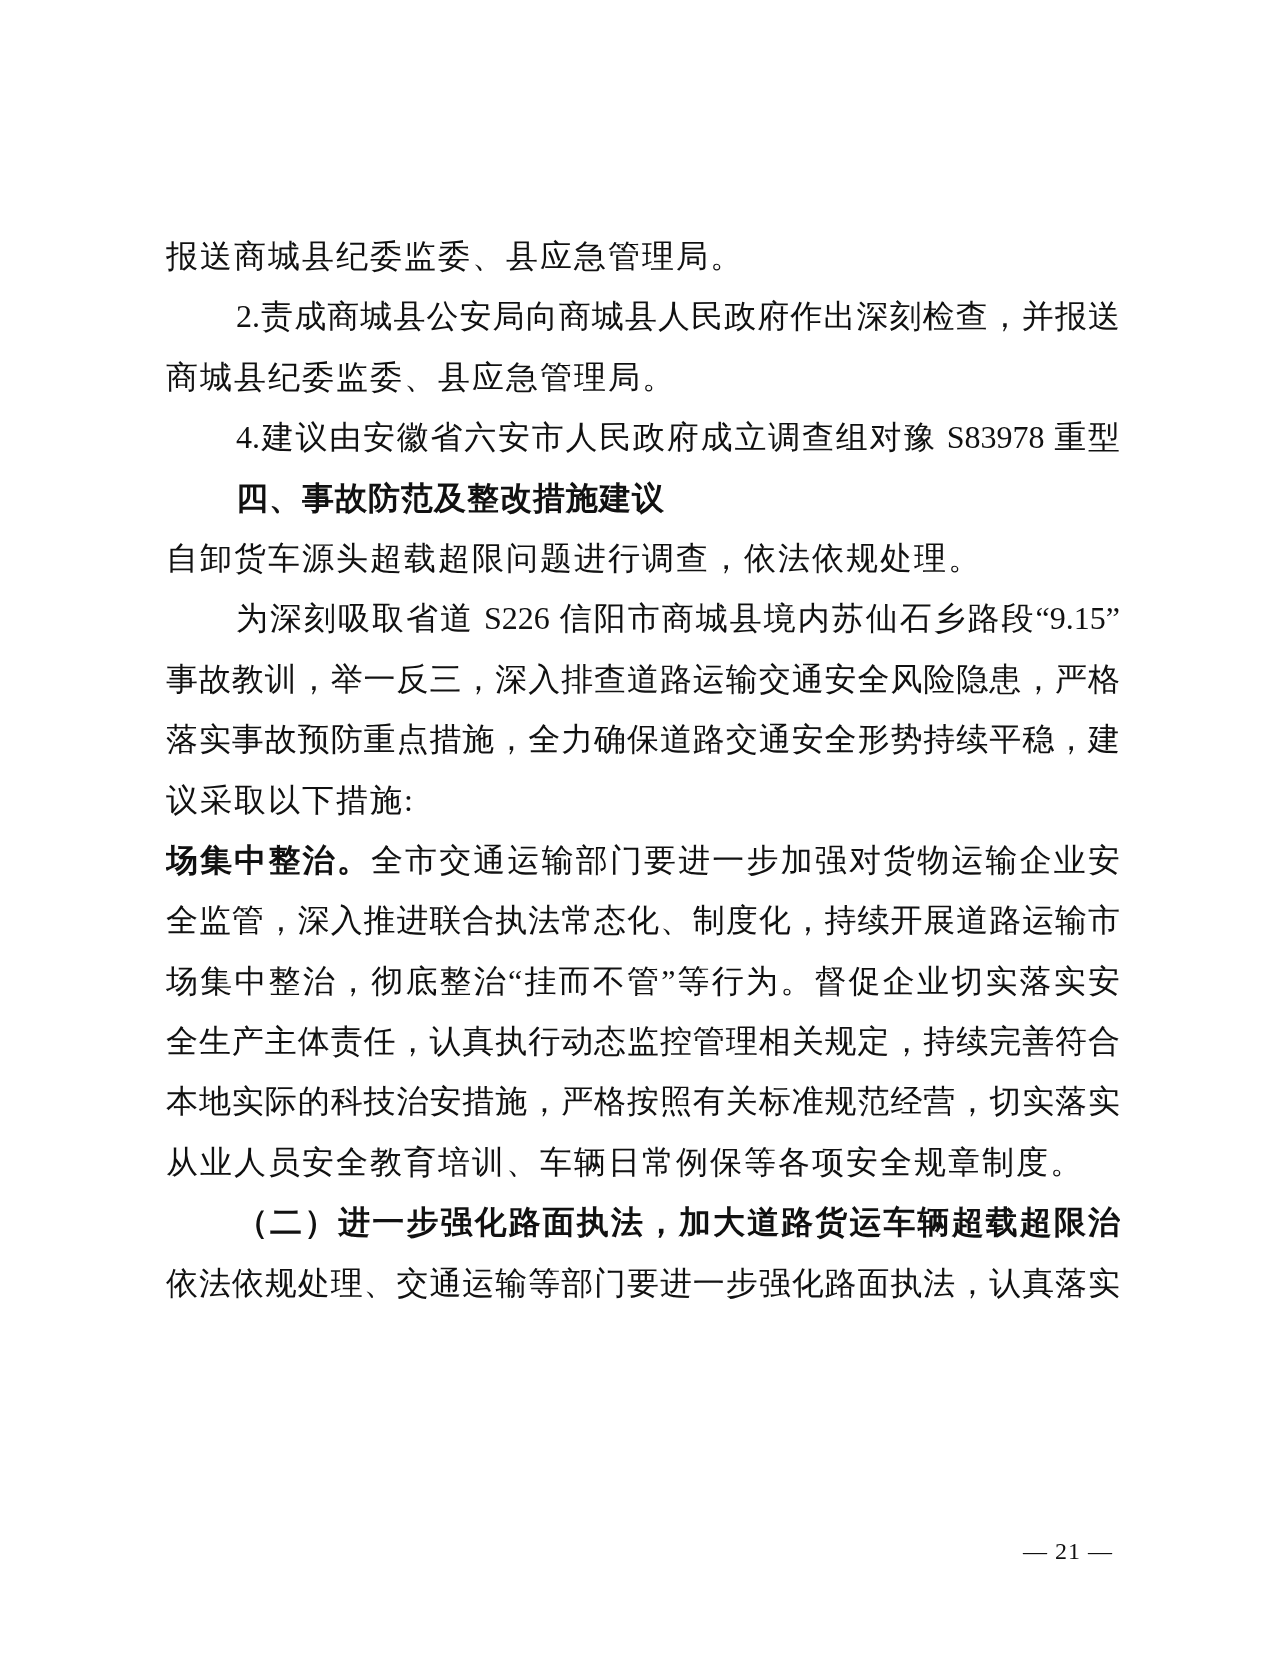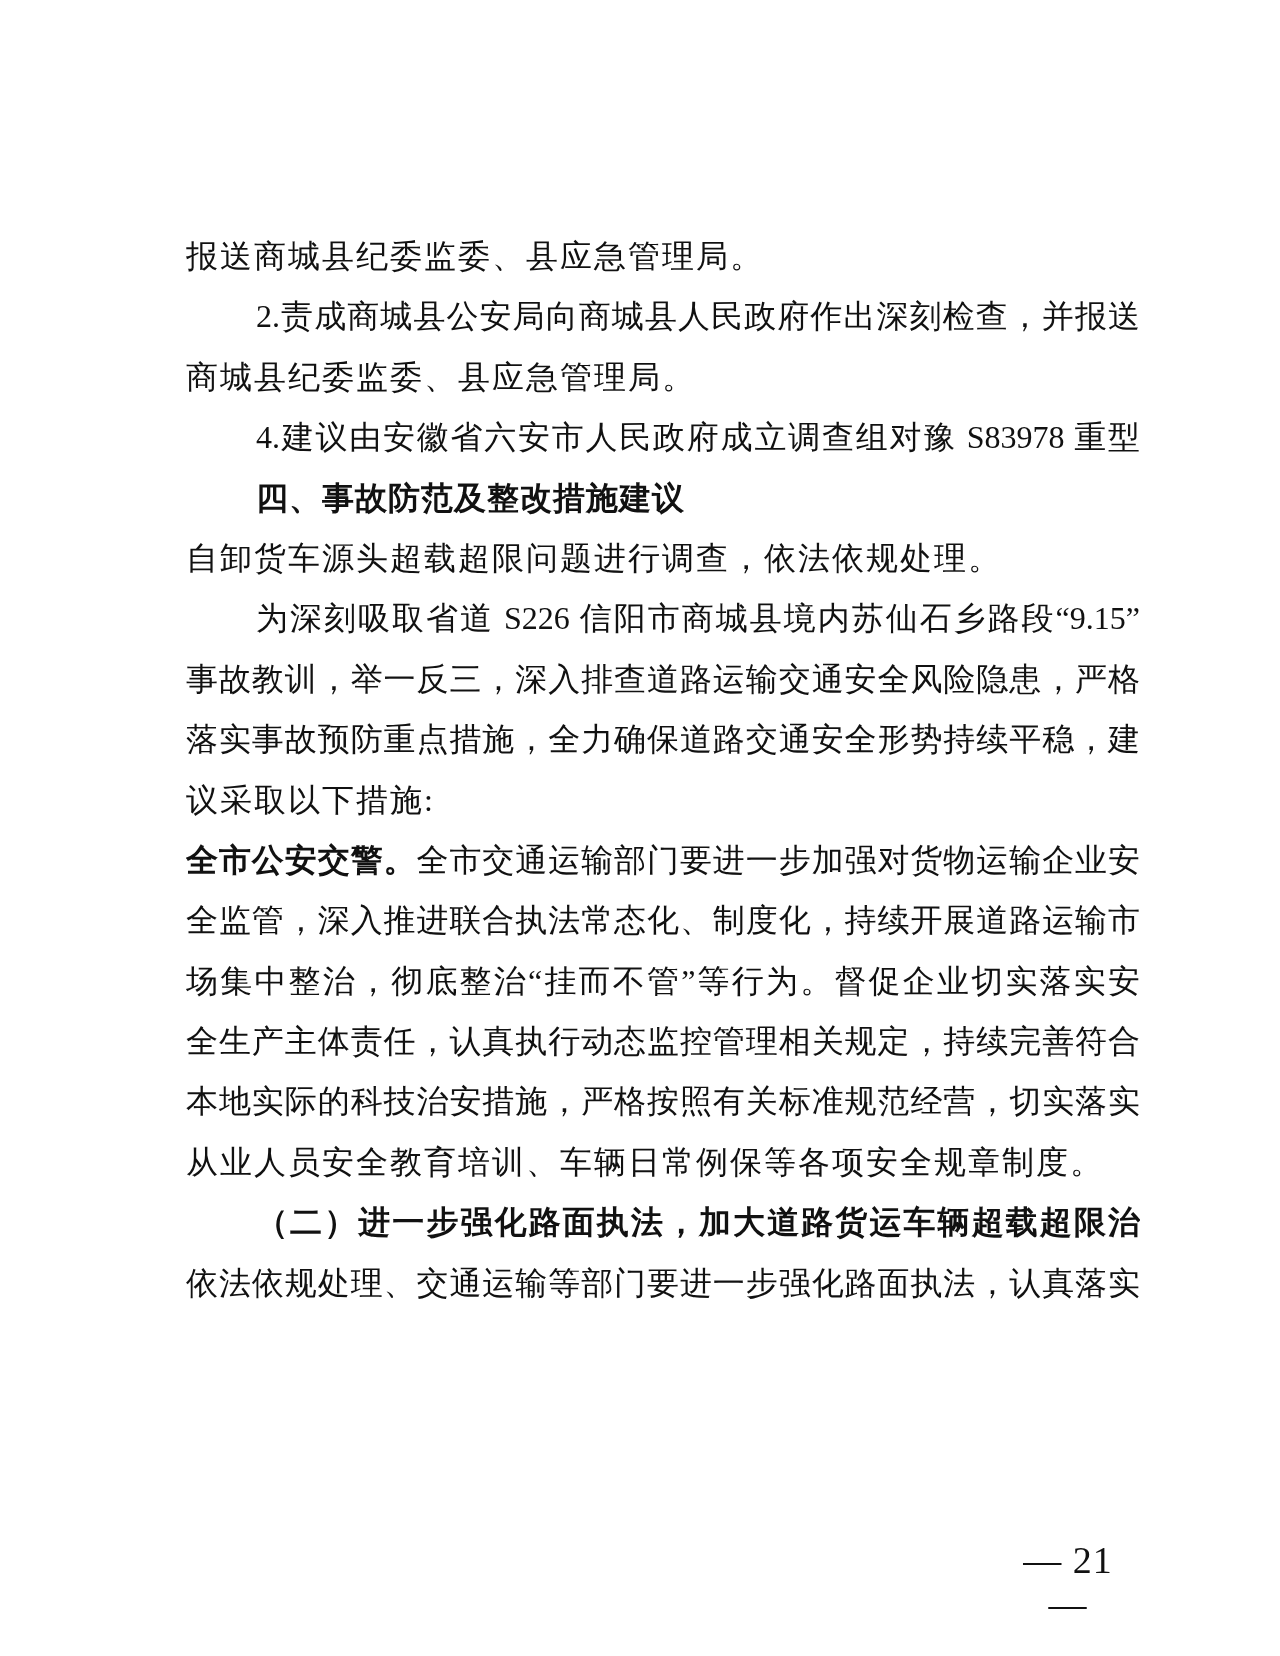--- a/index.html
+++ b/index.html
@@ -15,21 +15,20 @@
     background: #ffffff;
     color: #111111;
     font-family: "Liberation Serif", "DejaVu Serif", serif;
     overflow: hidden;
   }
   .doc {
     position: absolute;
     left: 166px;
     top: 226px;
     width: 954px;
-    margin-left: 20px;
   }
   .line {
     font-size: 32px;
     line-height: 60.4px;
     height: 60.4px;
     letter-spacing: 2px;
     white-space: nowrap;
     overflow: hidden;
   }
   .line.fill {
@@ -48,41 +47,41 @@
   }
   .bold {
     font-weight: 700;
   }
   .page-num {
     position: absolute;
     left: 1008px;
     top: 1538px;
     width: 120px;
     text-align: center;
-    font-size: 38px;
+    font-size: 24px;
     letter-spacing: 1px;
     color: #111111;
   }
 </style>
 </head>
 <body>
 
 <div class="sheet">
   <div class="doc">
       <div class="line"><span>报送商城县纪委监委、县应急管理局。</span></div>
       <div class="line indent fill"><span>2.责成商城县公安局向商城县人民政府作出深刻检查，并报送</span></div>
       <div class="line"><span>商城县纪委监委、县应急管理局。</span></div>
       <div class="line indent fill"><span>4.建议由安徽省六安市人民政府成立调查组对豫 S83978 重型</span></div>
       <div class="line indent heading"><span class="bold">四、事故防范及整改措施建议</span></div>
       <div class="line"><span>自卸货车源头超载超限问题进行调查，依法依规处理。</span></div>
       <div class="line indent fill"><span>为深刻吸取省道 S226 信阳市商城县境内苏仙石乡路段“9.15”</span></div>
       <div class="line fill"><span>事故教训，举一反三，深入排查道路运输交通安全风险隐患，严格</span></div>
       <div class="line fill"><span>落实事故预防重点措施，全力确保道路交通安全形势持续平稳，建</span></div>
       <div class="line"><span>议采取以下措施:</span></div>
-      <div class="line fill"><span class="bold">全市公安交警。</span><span>全市交通运输部门要进一步加强对货物运输企业安</span></div>
+      <div class="line fill"><span class="bold">场集中整治。</span><span>全市交通运输部门要进一步加强对货物运输企业安</span></div>
       <div class="line fill"><span>全监管，深入推进联合执法常态化、制度化，持续开展道路运输市</span></div>
       <div class="line fill"><span>场集中整治，彻底整治“挂而不管”等行为。督促企业切实落实安</span></div>
       <div class="line fill"><span>全生产主体责任，认真执行动态监控管理相关规定，持续完善符合</span></div>
       <div class="line fill"><span>本地实际的科技治安措施，严格按照有关标准规范经营，切实落实</span></div>
       <div class="line"><span>从业人员安全教育培训、车辆日常例保等各项安全规章制度。</span></div>
       <div class="line indent fill"><span class="bold">（二）进一步强化路面执法，加大道路货运车辆超载超限治理。</span></div>
       <div class="line fill"><span>依法依规处理、交通运输等部门要进一步强化路面执法，认真落实</span></div>
     </div>
   <div class="page-num">— 21 —</div>
 </div>

